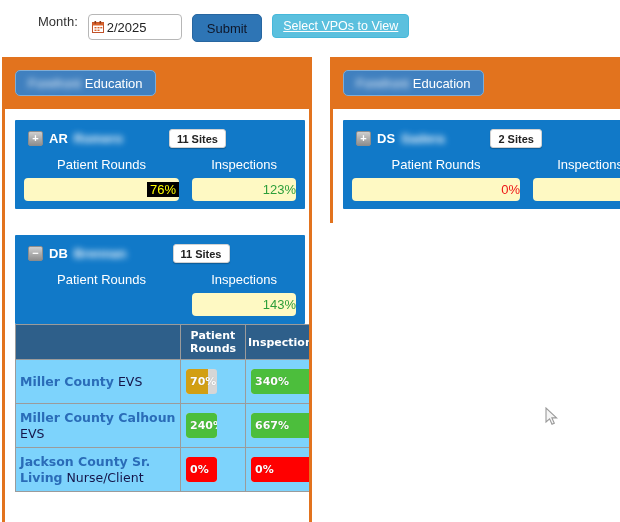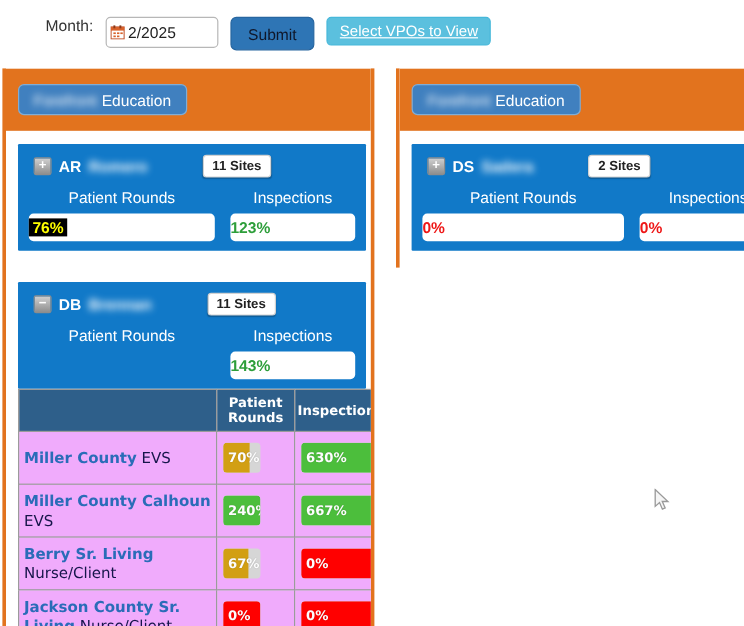--- a/index.html
+++ b/index.html
@@ -49,36 +49,36 @@
   }
   .sites-badge{
     background:#fff;color:#222;font-size:11px;font-weight:bold;border-radius:3px;
     border:1px solid #d2d2d2;padding:2.5px 7px;box-shadow:0 1px 1px rgba(0,0,0,.25);margin-left:40px;
   }
   .sec-cols{display:flex;gap:13px;}
   .sec-col1{flex:0 0 57%;}
   .sec-col2{flex:1 1 auto;}
   .col-label{color:#fff;font-size:13px;text-align:center;margin-bottom:6px;}
   .vbox{
-    background:#ffffff;border-radius:4px;height:23px;display:flex;align-items:center;justify-content:flex-start;
-    font-size:13px;font-weight:bold;color:#333;
+    background:#fef9c3;border-radius:4px;height:23px;display:flex;align-items:center;justify-content:flex-end;
+    font-size:13px;font-weight:normal;color:#333;
   }
   .vbox span[data-state="green"]{color:#2D9E3A;}
   .vbox span[data-state="red"]{color:#EE1717;}
   .vbox span[data-state="highlight"]{background:#000;color:#FFFF00;padding:0 3px;}
   
   .sites-table{
     border-collapse:collapse;margin:0 0 0 10px;width:296px;table-layout:fixed;
     font-family:"DejaVu Sans", sans-serif;
   }
   .sites-table th,.sites-table td{border:1px solid #9b9b9b;}
   .sites-table th{
     background:#2E5F8A;color:#fff;font-size:11px;font-weight:bold;height:34px;text-align:center;padding:0 2px;
   }
-  .sites-table td{height:39px;padding:2px 4px;background:#f0abfc;vertical-align:middle;margin-top:12px;}
+  .sites-table td{height:39px;padding:2px 4px;background:#7dd3fc;vertical-align:middle;margin-top:12px;}
   .col-name{width:160px;}
   .col-pr{width:60px;}
   .col-insp{width:70px;}
   .site-cell{font-size:12.5px;line-height:1.25;color:#15154a;padding-left:6px;}
   .site-link{color:#2A6CB8;font-weight:bold;text-decoration:none;cursor:pointer;}
   .bar{position:relative;height:25px;border-radius:3px;background:#D6D6D6;overflow:hidden;margin:1px;}
   .bar-pr{width:31px;}
   .bar-insp{width:61px;}
   .bar-fill{position:absolute;left:0;top:0;bottom:0;border-radius:3px 0 0 3px;}
   .bar-label{
@@ -178,57 +178,39 @@
       </td>
       <td>
             <div class="bar bar-pr">
               <div class="bar-fill" style="width: 70%; background: rgb(210, 159, 19);"></div>
               <span class="bar-label">70%</span>
             </div>
           </td>
       <td>
             <div class="bar bar-insp">
               <div class="bar-fill" style="width: 100%; background: rgb(76, 190, 60); border-radius: 3px;"></div>
-              <span class="bar-label">630%</span>
+              <span class="bar-label">340%</span>
             </div>
           </td>
     </tr>
     <tr>
       <td class="site-cell">
         <a class="site-link">Miller County Calhoun</a>
         <span>EVS</span>
       </td>
       <td>
             <div class="bar bar-pr">
               <div class="bar-fill" style="width: 100%; background: rgb(76, 190, 60); border-radius: 3px;"></div>
               <span class="bar-label">240%</span>
             </div>
           </td>
       <td>
             <div class="bar bar-insp">
               <div class="bar-fill" style="width: 100%; background: rgb(76, 190, 60); border-radius: 3px;"></div>
               <span class="bar-label">667%</span>
-            </div>
-          </td>
-    </tr>
-    <tr>
-      <td class="site-cell">
-        <a class="site-link">Berry Sr. Living</a>
-        <span>Nurse/Client</span>
-      </td>
-      <td>
-            <div class="bar bar-pr">
-              <div class="bar-fill" style="width: 67%; background: rgb(210, 159, 19);"></div>
-              <span class="bar-label">67%</span>
-            </div>
-          </td>
-      <td>
-            <div class="bar bar-insp">
-              <div class="bar-fill" style="width: 100%; background: rgb(255, 0, 0); border-radius: 3px;"></div>
-              <span class="bar-label">0%</span>
             </div>
           </td>
     </tr>
     <tr>
       <td class="site-cell">
         <a class="site-link">Jackson County Sr. Living</a>
         <span>Nurse/Client</span>
       </td>
       <td>
             <div class="bar bar-pr">

